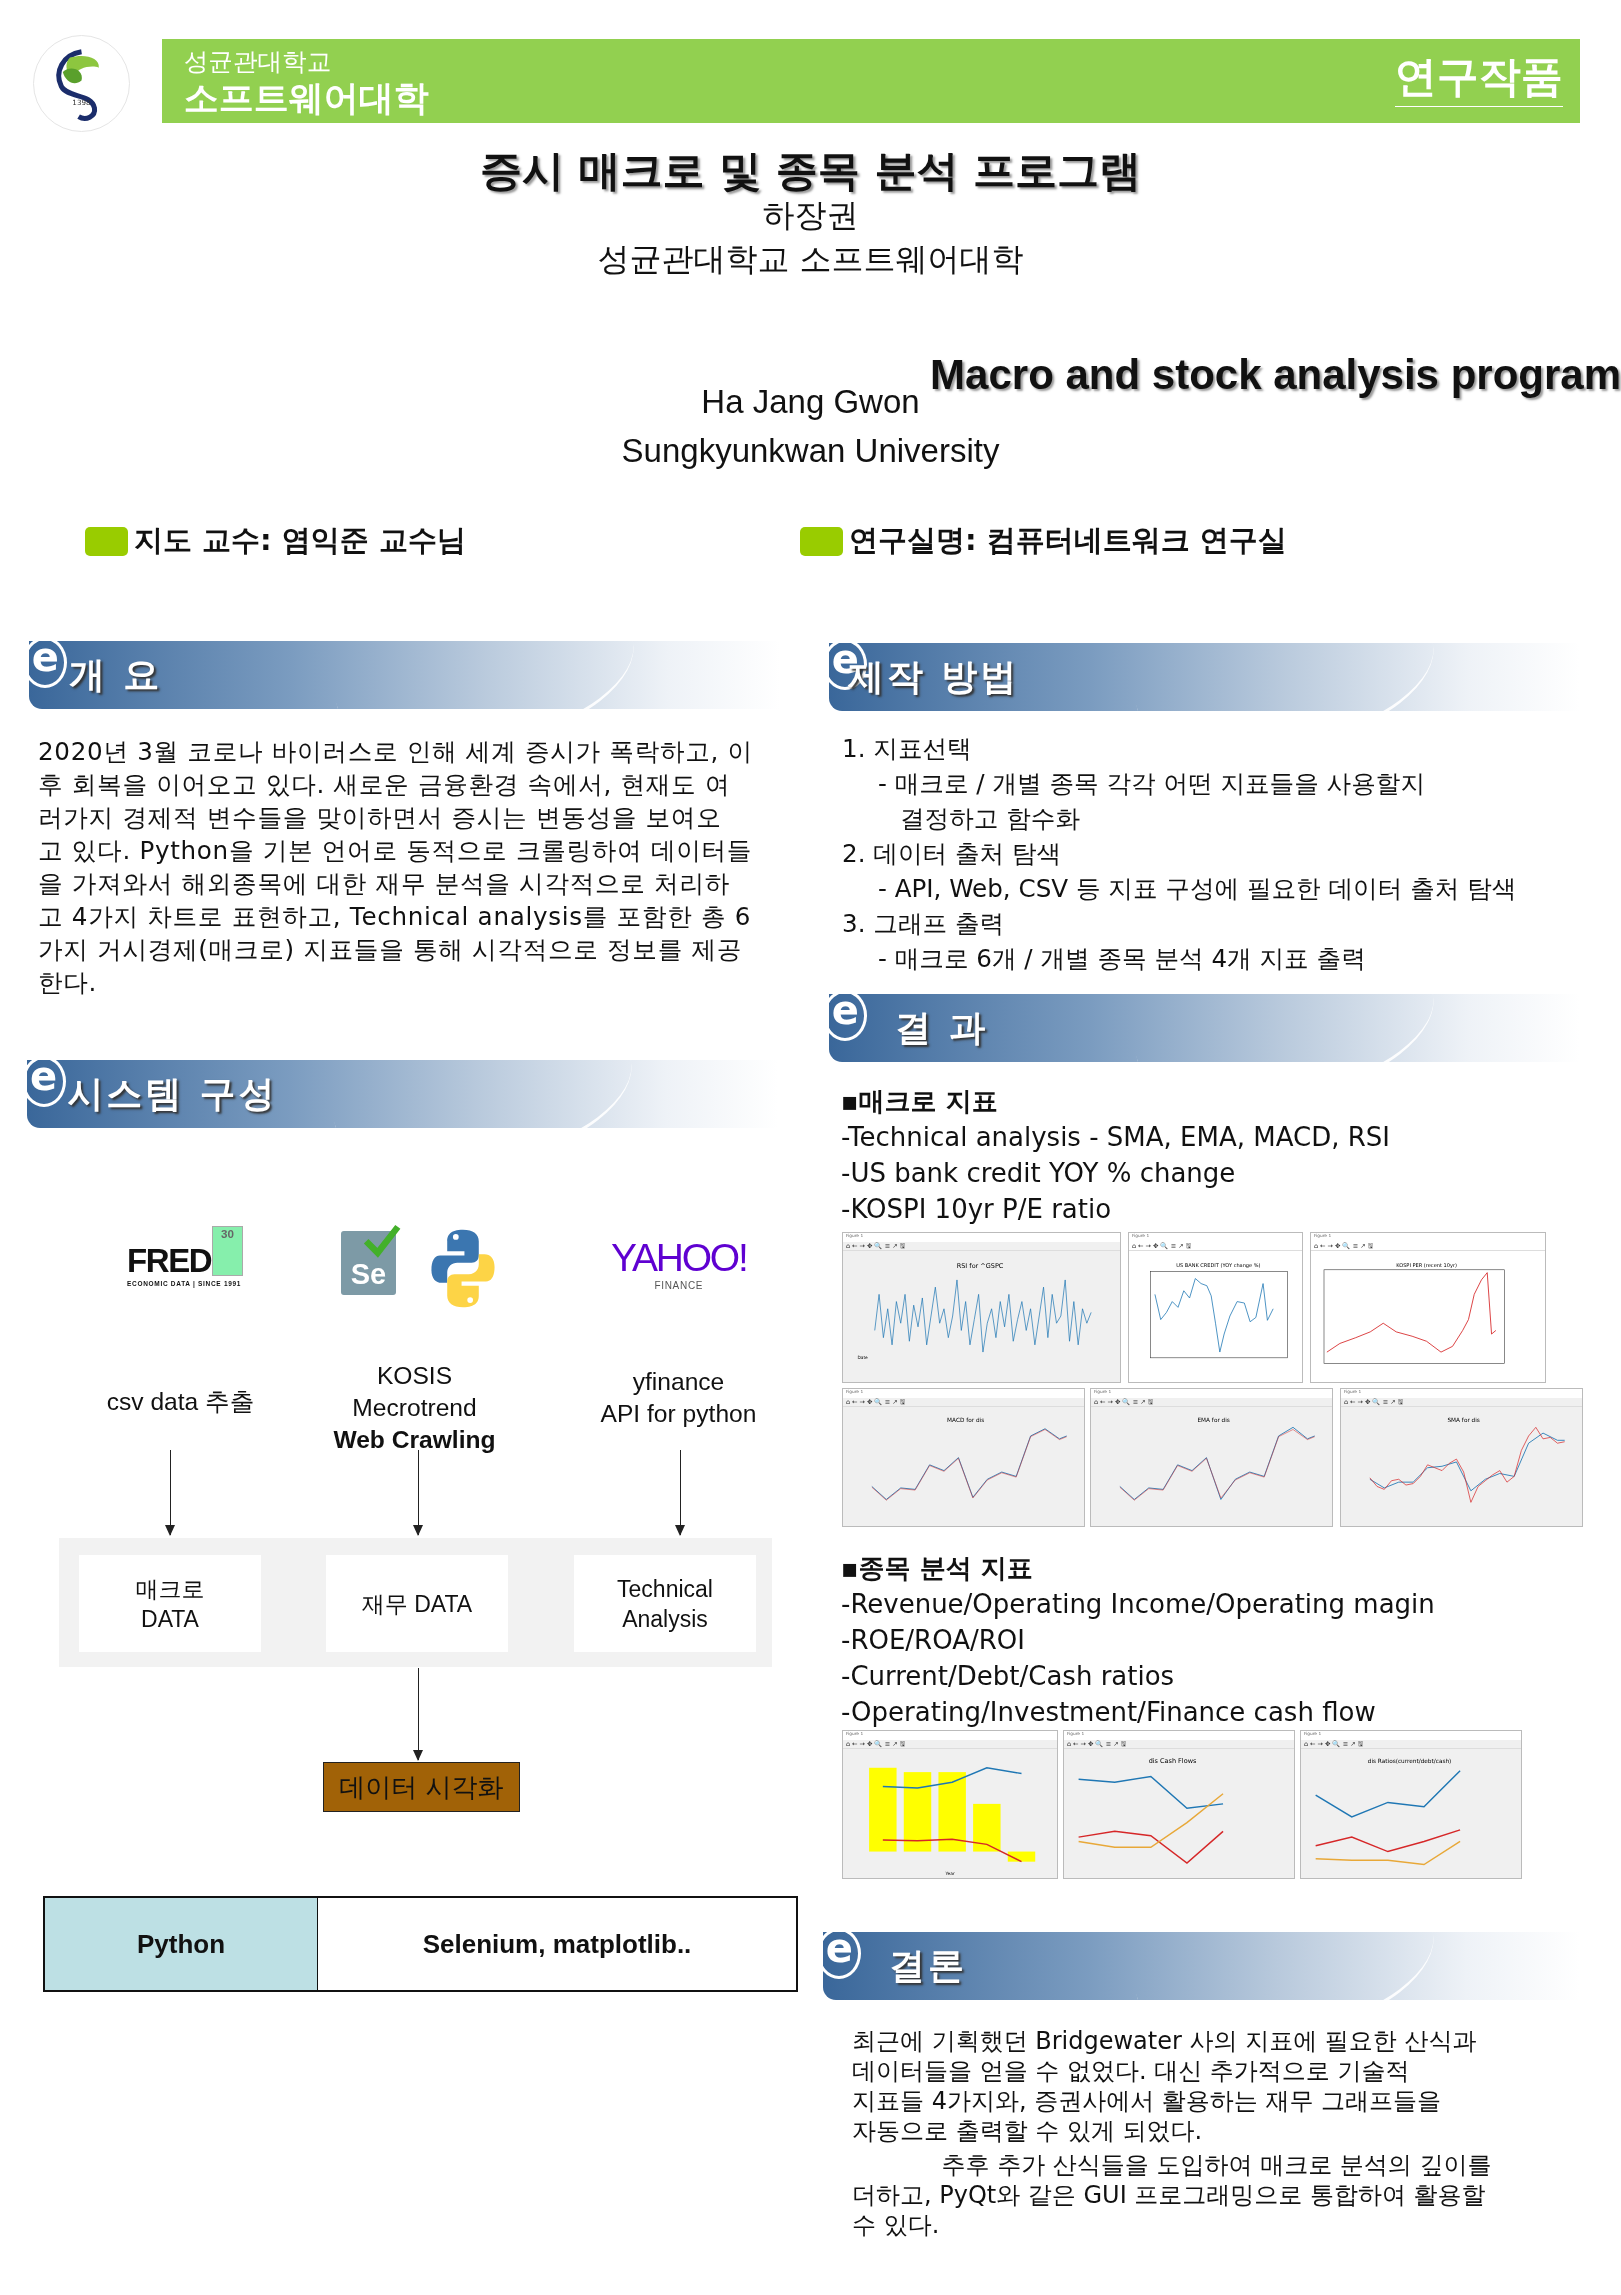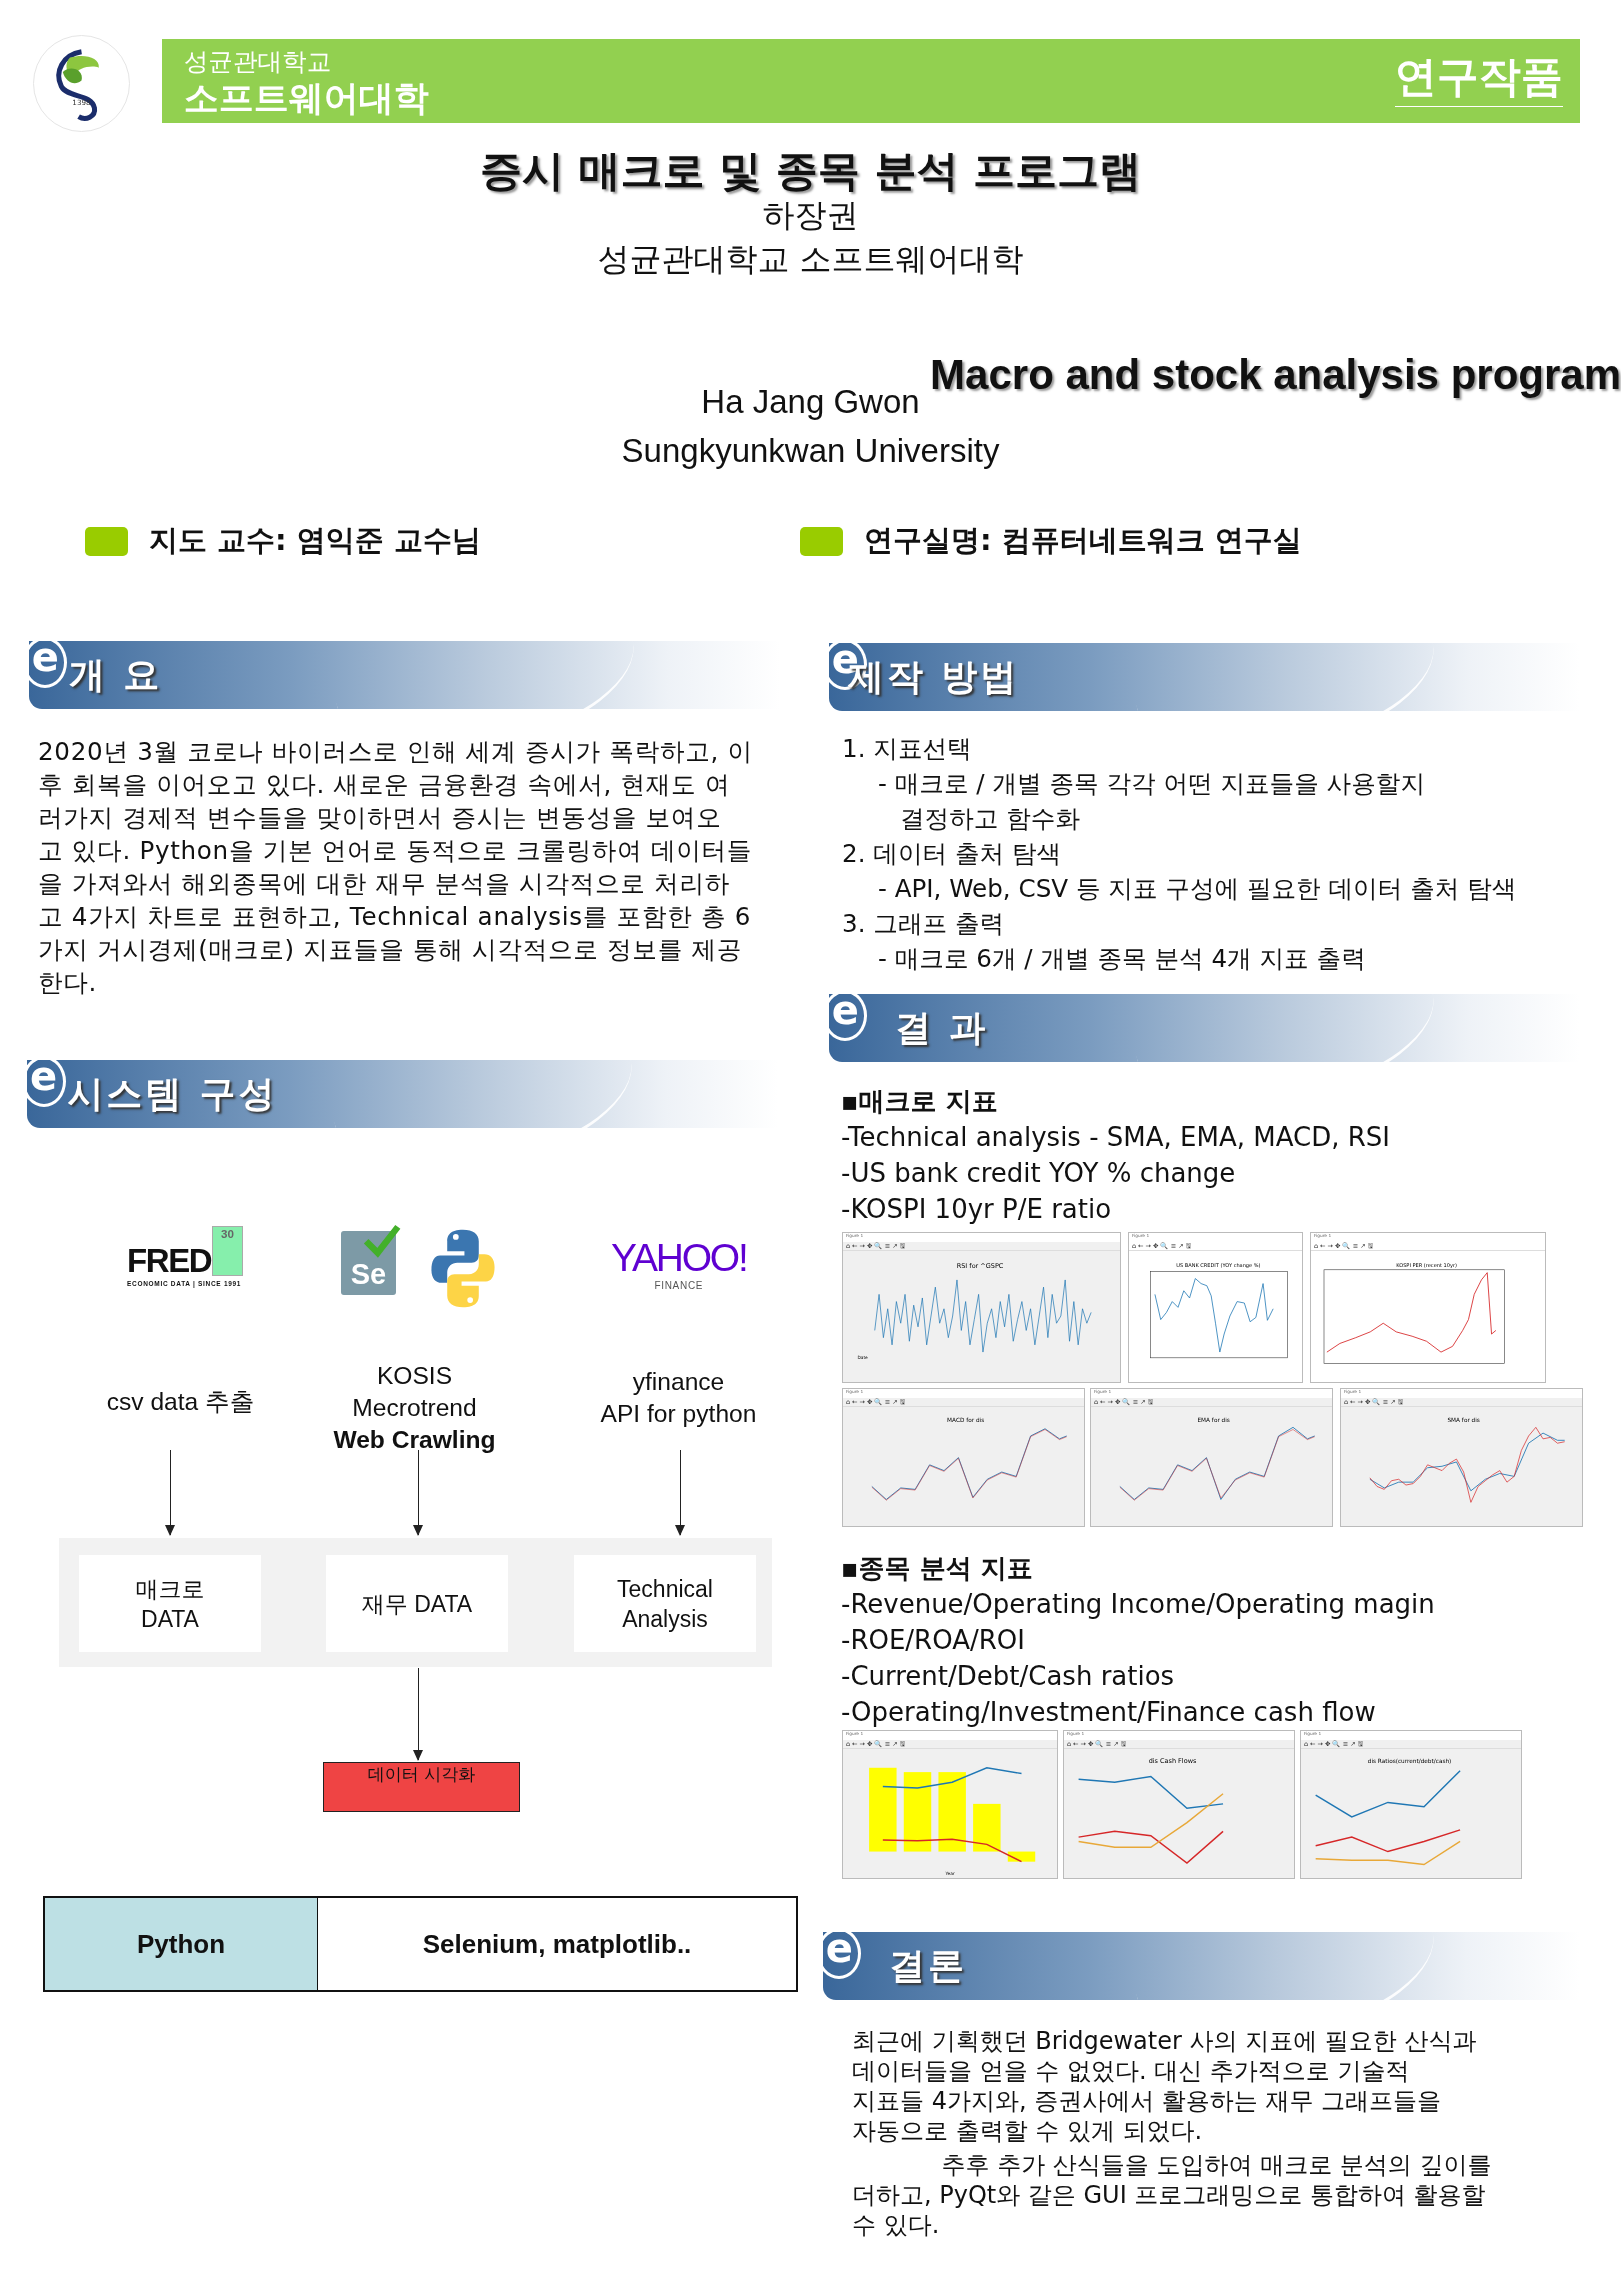--- a/index.html
+++ b/index.html
@@ -13,21 +13,21 @@
   .banner .college{position:absolute;left:21.7px;top:36px;color:#fff;font-weight:bold;font-size:35px;}
   .banner .tag{position:absolute;right:17.3px;top:10px;color:#fff;font-weight:bold;font-size:42px;border-bottom:1.4px solid #fff;padding-bottom:1.4px;}
   
   .center{left:0;width:1621px;text-align:center;}
   .t-ko{top:143px;font-size:42px;font-weight:bold;text-shadow:2.2px 2.2px 2.2px #999;}
   .t-author{top:194px;font-size:32px;}
   .t-aff{top:238px;font-size:32px;}
   .t-en{top:351px;font-size:42px;font-weight:bold;text-shadow:2.2px 2.2px 2.2px #999;font-family:"Liberation Sans",sans-serif;text-align:right;}
   .t-en-author{top:383px;font-size:33px;font-family:"Liberation Sans",sans-serif;}
   .t-en-aff{top:432px;font-size:33px;font-family:"Liberation Sans",sans-serif;}
-  .info{font-size:29px;font-weight:bold;display:flex;align-items:center;gap:21px;}
+  .info{font-size:29px;font-weight:bold;display:flex;align-items:center;gap:6px;}
   .info .sq{width:43px;height:29px;background:#99cc00;border-radius:5px;display:inline-block;}
   
   .sec{height:68px;border-radius:0 0 0 13px;background:linear-gradient(90deg,#3a679a 0%,#7b9cc0 35%,#b8c9dc 60%,#eef2f7 85%,#fff 100%);overflow:hidden;}
   .sec .swoosh{position:absolute;right:144px;top:-43px;width:303px;height:144px;border-radius:50%;border-bottom:4.3px solid rgba(255,255,255,.9);transform:rotate(-12deg);}
   .sec .e{position:absolute;left:-5.8px;top:-4.3px;width:38px;height:45px;border-radius:50%;border:3.6px solid #fff;color:#fff;font-size:40px;line-height:35px;text-align:center;font-weight:bold;}
   .sec .label{position:absolute;left:40px;top:10px;color:#fff;font-size:36px;font-weight:bold;text-shadow:2.2px 2.2px 2.2px #333;letter-spacing:2.9px;}
   
   .para{font-size:24.6px;line-height:33px;letter-spacing:0.7px;}
   .method{font-size:24.6px;line-height:35px;}
   .method div{white-space:nowrap;}
@@ -35,21 +35,21 @@
   
   .fred{font-family:"Liberation Sans",sans-serif;font-weight:900;font-size:33px;letter-spacing:-1.4px;}
   .fred small{display:block;font-size:6.5px;letter-spacing:0.7px;font-weight:bold;}
   .yahoo{color:#5f01d1;font-family:"Liberation Sans",sans-serif;font-size:39px;letter-spacing:-2.2px;}
   .yahoo small{display:block;font-size:10px;color:#555;letter-spacing:0.7px;text-align:center;}
   .src-label{text-align:center;font-family:"Liberation Sans",sans-serif;font-size:24.6px;line-height:32px;}
   .arrow-v{width:1.4px;background:#222;}
   .arrow-v::after{content:"";position:absolute;left:-5px;bottom:-1.4px;border-left:5.8px solid transparent;border-right:5.8px solid transparent;border-top:11.6px solid #222;}
   .flow-box{background:#f2f2f2;}
   .flow-item{background:#fff;display:flex;align-items:center;justify-content:center;text-align:center;font-family:"Liberation Sans",sans-serif;font-size:23px;line-height:30px;}
-  .viz-box{border:1.4px solid #222;background:#ef4444;display:flex;align-items:flex-start;justify-content:center;font-size:17px;}
+  .viz-box{border:1.4px solid #222;background:#a16207;display:flex;align-items:center;justify-content:center;font-size:26px;}
   .stack{border:2.2px solid #111;display:flex;font-weight:bold;font-size:26px;font-family:"Liberation Sans",sans-serif;}
   .stack div{display:flex;align-items:center;justify-content:center;}
   
   .win{background:#f0f0f0;border:0.7px solid #bbb;overflow:hidden;}
   .win .bar{height:8.7px;background:#fff;font-size:4.3px;color:#666;padding-left:2.9px;}
   .win .tb{height:8.7px;font-size:6.5px;line-height:8.7px;padding-left:2.9px;color:#222;border-bottom:0.7px solid #ddd;}
   .win svg{display:block;}
   .conc{font-size:24px;line-height:30px;}
 </style>
 </head>

